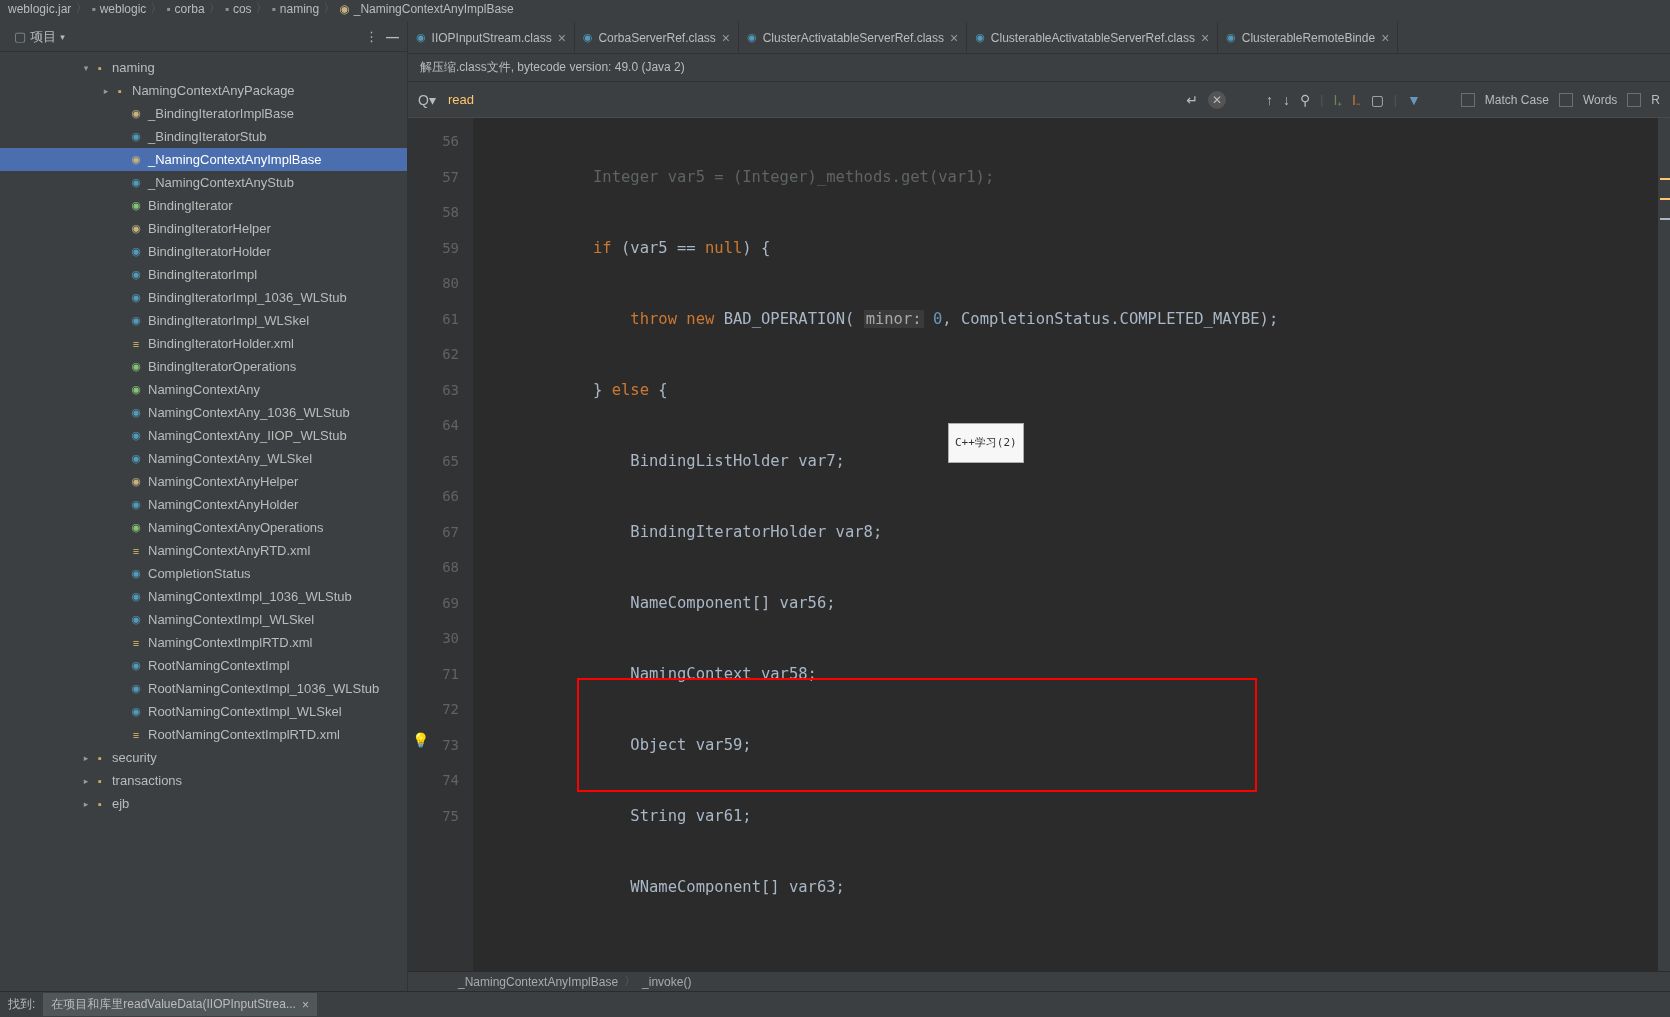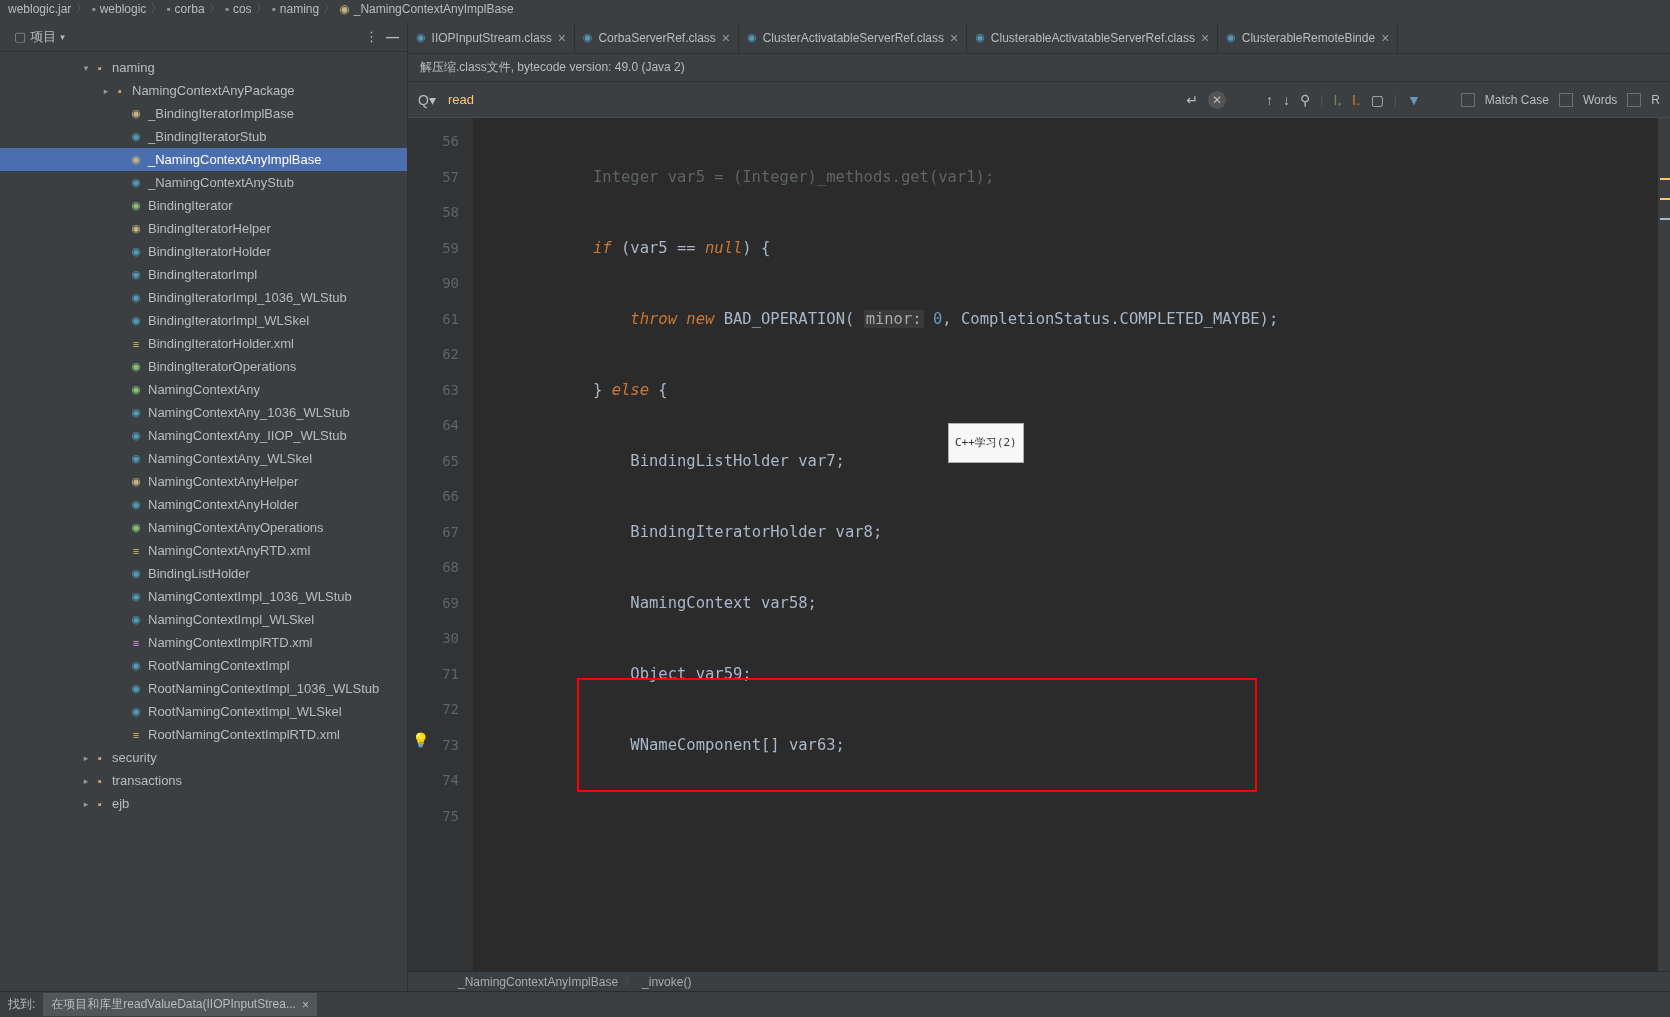--- a/index.html
+++ b/index.html
@@ -33,21 +33,21 @@
 .find-controls { display: flex; gap: 10px; margin-left: auto; align-items: center; color: #bbbbbb; font-size: 12px; }
 .find-icon { color: #bbbbbb; cursor: pointer; font-size: 14px; }
 .find-close { background: #545454; border-radius: 50%; width: 18px; height: 18px; display: flex; align-items: center; justify-content: center; color: #bbb; cursor: pointer; }
 .checkbox { width: 14px; height: 14px; border: 1px solid #6e6e6e; display: inline-block; }
 .code-area { flex: 1; display: flex; overflow: hidden; position: relative; }
 .gutter { width: 65px; background: #313335; text-align: right; padding-right: 14px; color: #606366; font-family: 'Consolas', monospace; font-size: 14px; line-height: 35.5px; padding-top: 6px; position: relative; }
 .gutter-marker { position: absolute; left: 4px; width: 14px; text-align: center; }
 .bulb { color: #ffc107; font-size: 14px; }
 .code-content { flex: 1; font-family: 'Consolas', monospace; font-size: 15.5px; line-height: 35.5px; padding-top: 6px; padding-left: 8px; white-space: pre; color: #a9b7c6; position: relative; }
 .code-line { height: 35.5px; position: relative; }
-.kw { color: #cc7832; font-style: italic; }
+.kw { color: #cc7832; }
 .num { color: #6897bb; }
 .param { color: #a8a8a8; background: #3a3a3a; padding: 0 2px; }
 .red-box { position: absolute; border: 2px solid #ff0000; pointer-events: none; }
 .error-stripe { position: absolute; right: 0; top: 0; bottom: 0; width: 12px; background: #3c3f41; }
 .stripe-mark { position: absolute; right: 0; width: 10px; height: 2px; }
 .breadcrumb-bottom { height: 20px; background: #3c3f41; display: flex; align-items: center; padding: 0 50px; font-size: 12px; color: #aaa; border-top: 1px solid #2b2b2b; }
 .bottom-bar { height: 26px; background: #3c3f41; display: flex; align-items: center; padding: 0 8px; font-size: 12px; color: #bbbbbb; border-top: 1px solid #2b2b2b; gap: 8px; }
 .tooltip-box { position: absolute; background: #f7f7f7; border: 1px solid #adadad; padding: 1px 6px; font-size: 11px; color: #333; }
 .minimize-icon, .settings-dots { color: #bbbbbb; cursor: pointer; }
 .sep-v { color: #555; }
@@ -222,21 +222,21 @@
         <div class="tree-item">
           <span class="tree-indent" style="width:116px"></span>
           <span class="tree-expand"></span>
           <span class="tree-icon" style="color:#e8bf6a">≡</span>
           <span class="tree-label">NamingContextAnyRTD.xml</span>
         </div>
         <div class="tree-item">
           <span class="tree-indent" style="width:116px"></span>
           <span class="tree-expand"></span>
           <span class="tree-icon" style="color:#519aba">◉</span>
-          <span class="tree-label">BindingListHolder</span>
+          <span class="tree-label">CompletionStatus</span>
         </div>
         <div class="tree-item">
           <span class="tree-indent" style="width:116px"></span>
           <span class="tree-expand"></span>
           <span class="tree-icon" style="color:#519aba">◉</span>
           <span class="tree-label">NamingContextImpl_1036_WLStub</span>
         </div>
         <div class="tree-item">
           <span class="tree-indent" style="width:116px"></span>
           <span class="tree-expand"></span>
@@ -349,21 +349,21 @@
       </div>
     </div>
 
     <div class="code-area">
       <div class="gutter" id="gutter">
         <div class="gutter-marker bulb" style="top:605px">💡</div>
       <div>56</div>
           <div>57</div>
           <div>58</div>
           <div>59</div>
-          <div>90</div>
+          <div>80</div>
           <div>61</div>
           <div>62</div>
           <div>63</div>
           <div>64</div>
           <div>65</div>
           <div>66</div>
           <div>67</div>
           <div>68</div>
           <div>69</div>
           <div>30</div>
@@ -373,22 +373,24 @@
           <div>74</div>
           <div>75</div>
         </div>
       <div class="code-content">
 <div class="code-line" style="color:#5e6366">            Integer var5 = (Integer)_methods.get(var1);</div>
 <div class="code-line">            <span class="kw">if</span><span> (var5 == </span><span class="kw">null</span><span>) {</span></div>
 <div class="code-line">                <span class="kw">throw new</span><span> BAD_OPERATION( </span><span class="param">minor:</span> <span class="num">0</span><span>, CompletionStatus.COMPLETED_MAYBE);</span></div>
 <div class="code-line">            <span>} </span><span class="kw">else</span><span> {</span></div>
 <div class="code-line">                <span>BindingListHolder var7;</span></div>
 <div class="code-line">                <span>BindingIteratorHolder var8;</span></div>
+<div class="code-line">                <span>NameComponent[] var56;</span></div>
 <div class="code-line">                <span>NamingContext var58;</span></div>
 <div class="code-line">                <span>Object var59;</span></div>
+<div class="code-line">                <span>String var61;</span></div>
 <div class="code-line">                <span>WNameComponent[] var63;</span></div>
 
 
 
 
 
 
 
 
         <div class="red-box" style="left:104px; top:560px; width:680px; height:114px;"></div>

